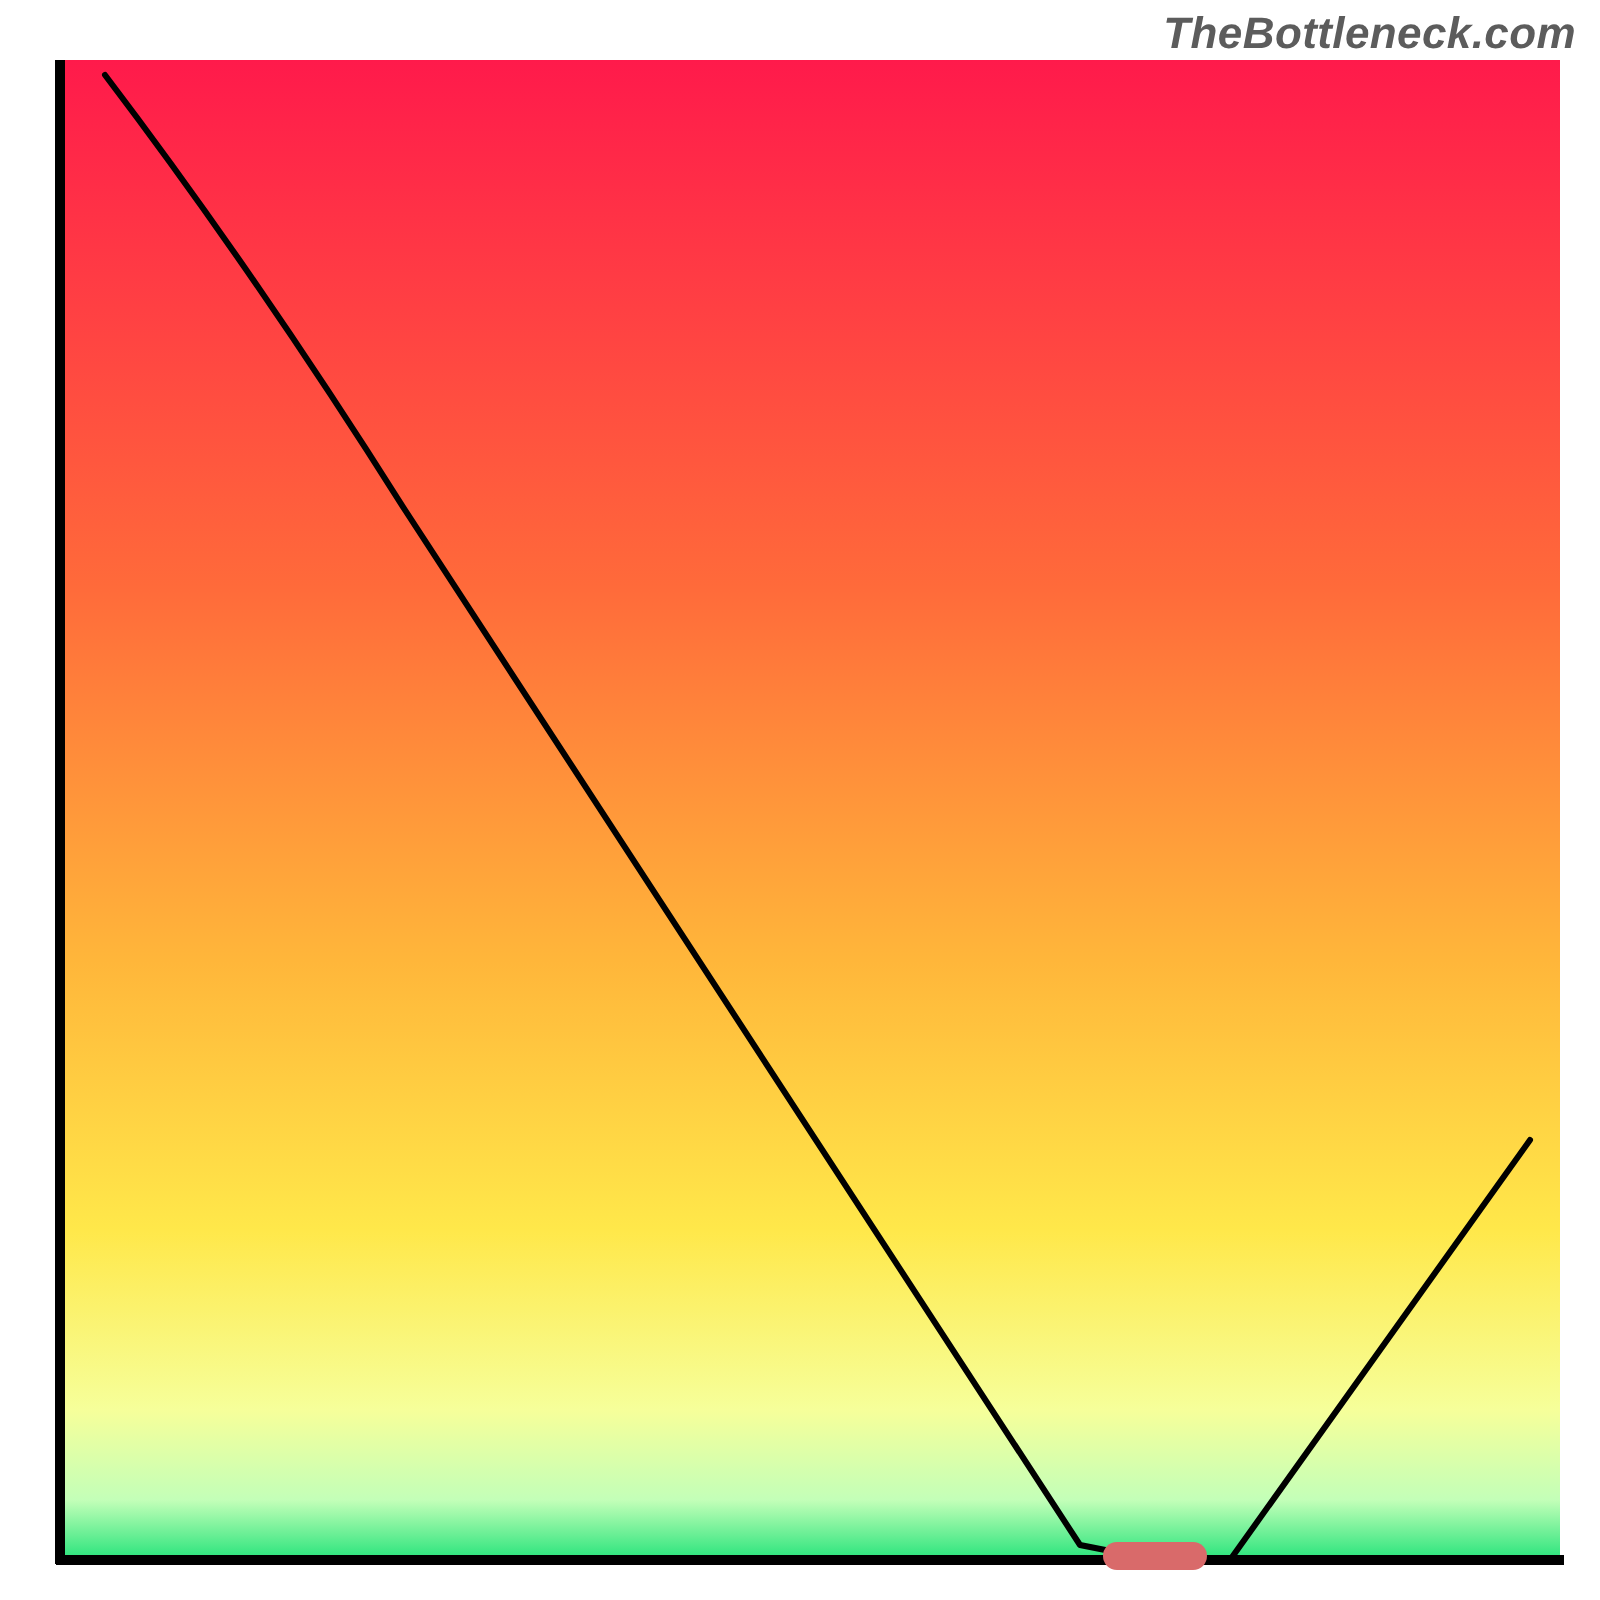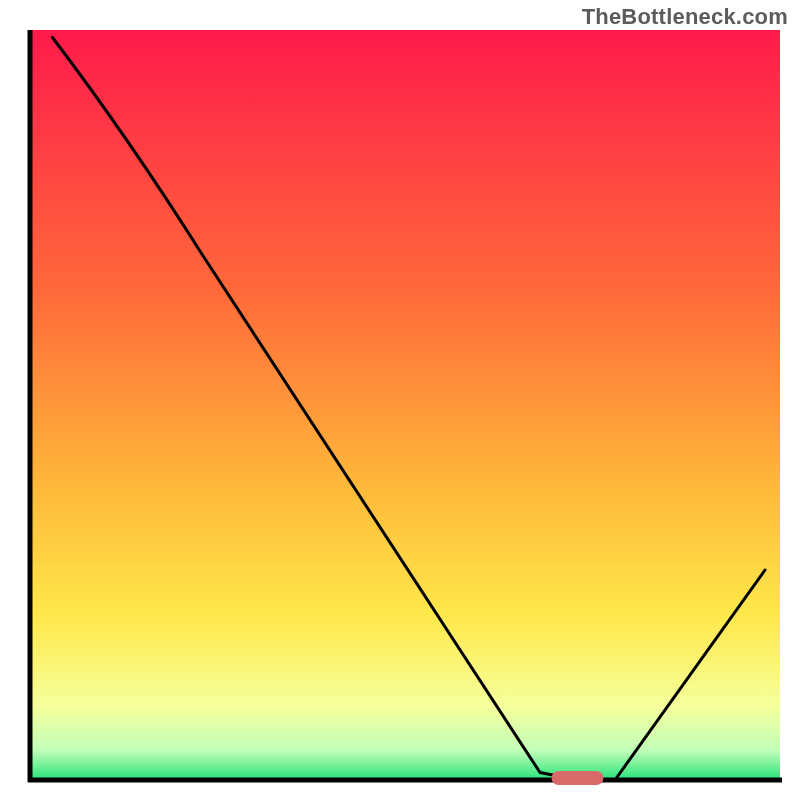--- a/index.html
+++ b/index.html
@@ -7,20 +7,21 @@
     padding: 0;
     width: 800px;
     height: 800px;
     background: #ffffff;
     font-family: Arial, Helvetica, sans-serif;
   }
   .container {
     position: relative;
     width: 800px;
     height: 800px;
+    font-style: italic;
   }
   .watermark {
     position: absolute;
     top: 4px;
     right: 12px;
     font-size: 22px;
     font-weight: bold;
     color: #5c5c5c;
     letter-spacing: 0.2px;
   }

